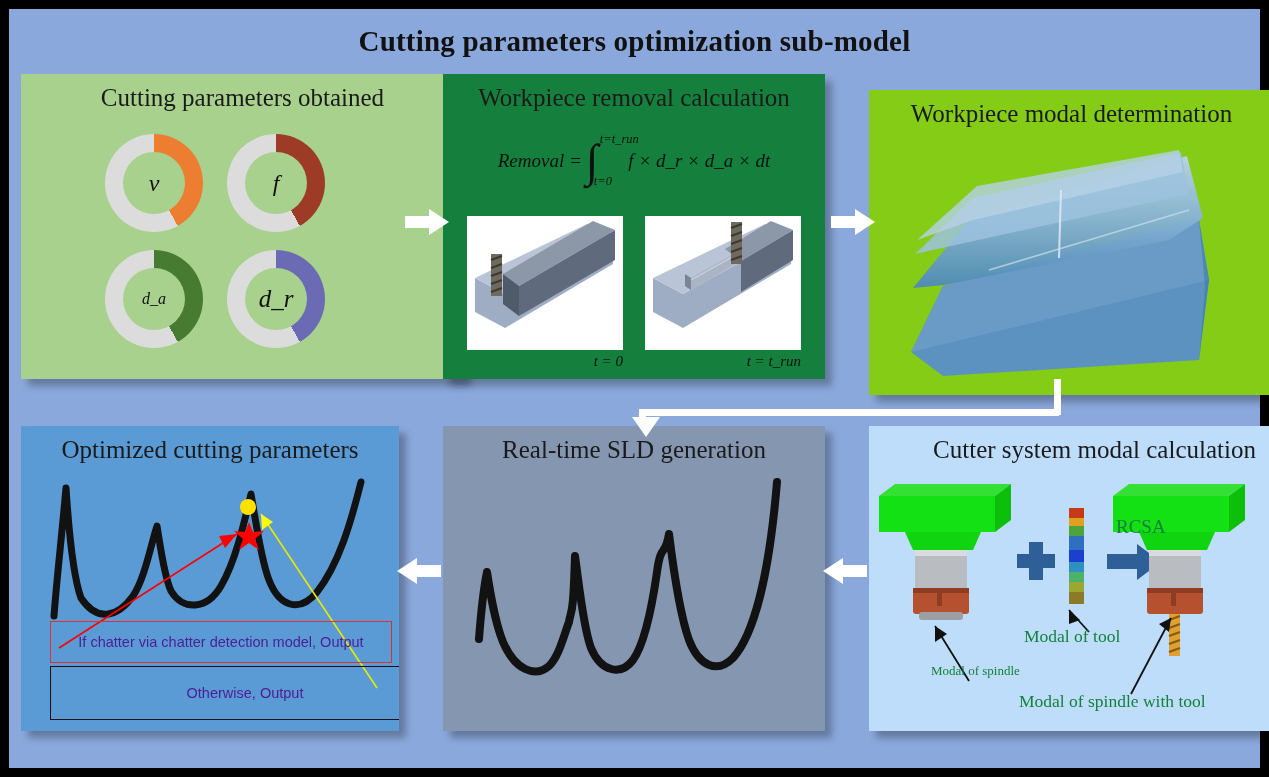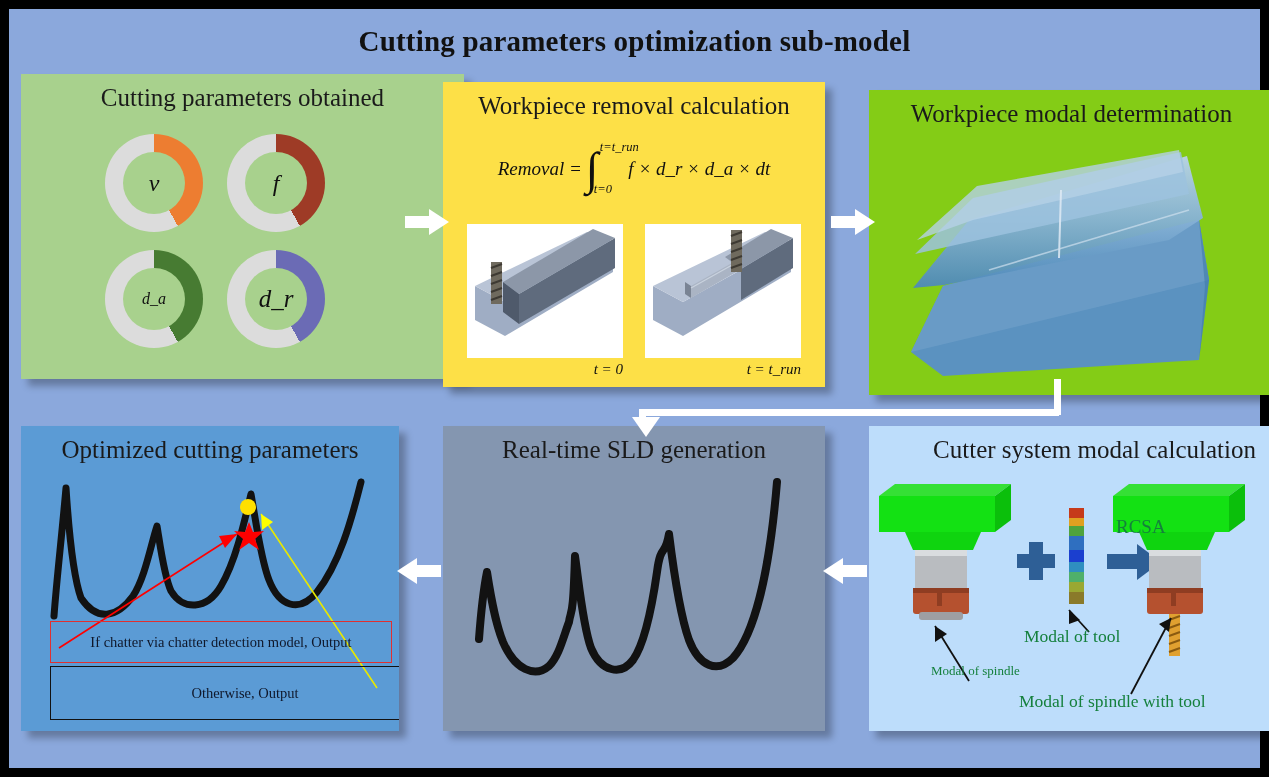--- a/index.html
+++ b/index.html
@@ -10,21 +10,21 @@
   .title{position:absolute;left:0;top:16px;width:1251px;text-align:center;
          font-weight:bold;font-size:29px;color:#111;letter-spacing:.2px;
          font-family:"Liberation Serif",serif;}
 
   .box{position:absolute;box-shadow:7px 7px 7px rgba(0,0,0,.28);overflow:hidden;}
   .box .bt{position:absolute;left:0;top:10px;width:100%;text-align:center;
            font-size:25px;color:#1a1a1a;font-family:"Liberation Serif",serif;}
 
   
   #boxA{left:12px;top:65px;width:443px;height:305px;background:#a8d18d;}
-  #boxB{left:434px;top:73px;width:382px;height:305px;background:#fde047;}
+  #boxB{left:434px;top:65px;width:382px;height:305px;background:#15803d;}
   #boxC{left:860px;top:81px;width:405px;height:305px;background:#84cc16;}
   #boxD{left:12px;top:417px;width:378px;height:305px;background:#5b9bd5;}
   #boxE{left:434px;top:417px;width:382px;height:305px;background:#8496b0;}
   #boxF{left:860px;top:417px;width:451px;height:305px;background:#bdddfb;}
 
   
   .donut{position:absolute;width:98px;height:98px;border-radius:50%;}
   .donut .hole{position:absolute;left:18px;top:18px;width:62px;height:62px;
        border-radius:50%;background:#a8d18d;display:flex;align-items:center;justify-content:center;}
   .donut .hole span{font-style:italic;font-size:24px;color:#101010;font-family:"Liberation Serif",serif;}
@@ -41,21 +41,21 @@
   
   .thumb{position:absolute;background:#fff;}
   .tcap{position:absolute;text-align:right;font-style:italic;font-size:15px;color:#101010;
         font-family:"Liberation Serif",serif;}
 
   
   .warrow{position:absolute;}
   .lbl{position:absolute;font-size:17px;color:#15803d;font-family:"Liberation Serif",serif;white-space:nowrap;}
 
   .txtbox{position:absolute;display:flex;align-items:center;justify-content:center;
-          font-size:14.5px;color:#0f172a;font-family:Liberation Serif, serif;background:transparent;text-align:center;}
+          font-size:14.5px;color:#4c1d95;font-family:Liberation Sans, sans-serif;background:transparent;text-align:center;}
   #chatterBox{left:41px;top:612px;width:340px;height:40px;border:1.6px solid #e03030;}
   #otherBox{left:41px;top:657px;width:340px;height:52px;border:1.6px solid #111;}
 </style>
 </head>
 <body>
 
 <div id="stage">
  <div id="frame">
 
   <div class="title">Cutting parameters optimization sub-model</div>

